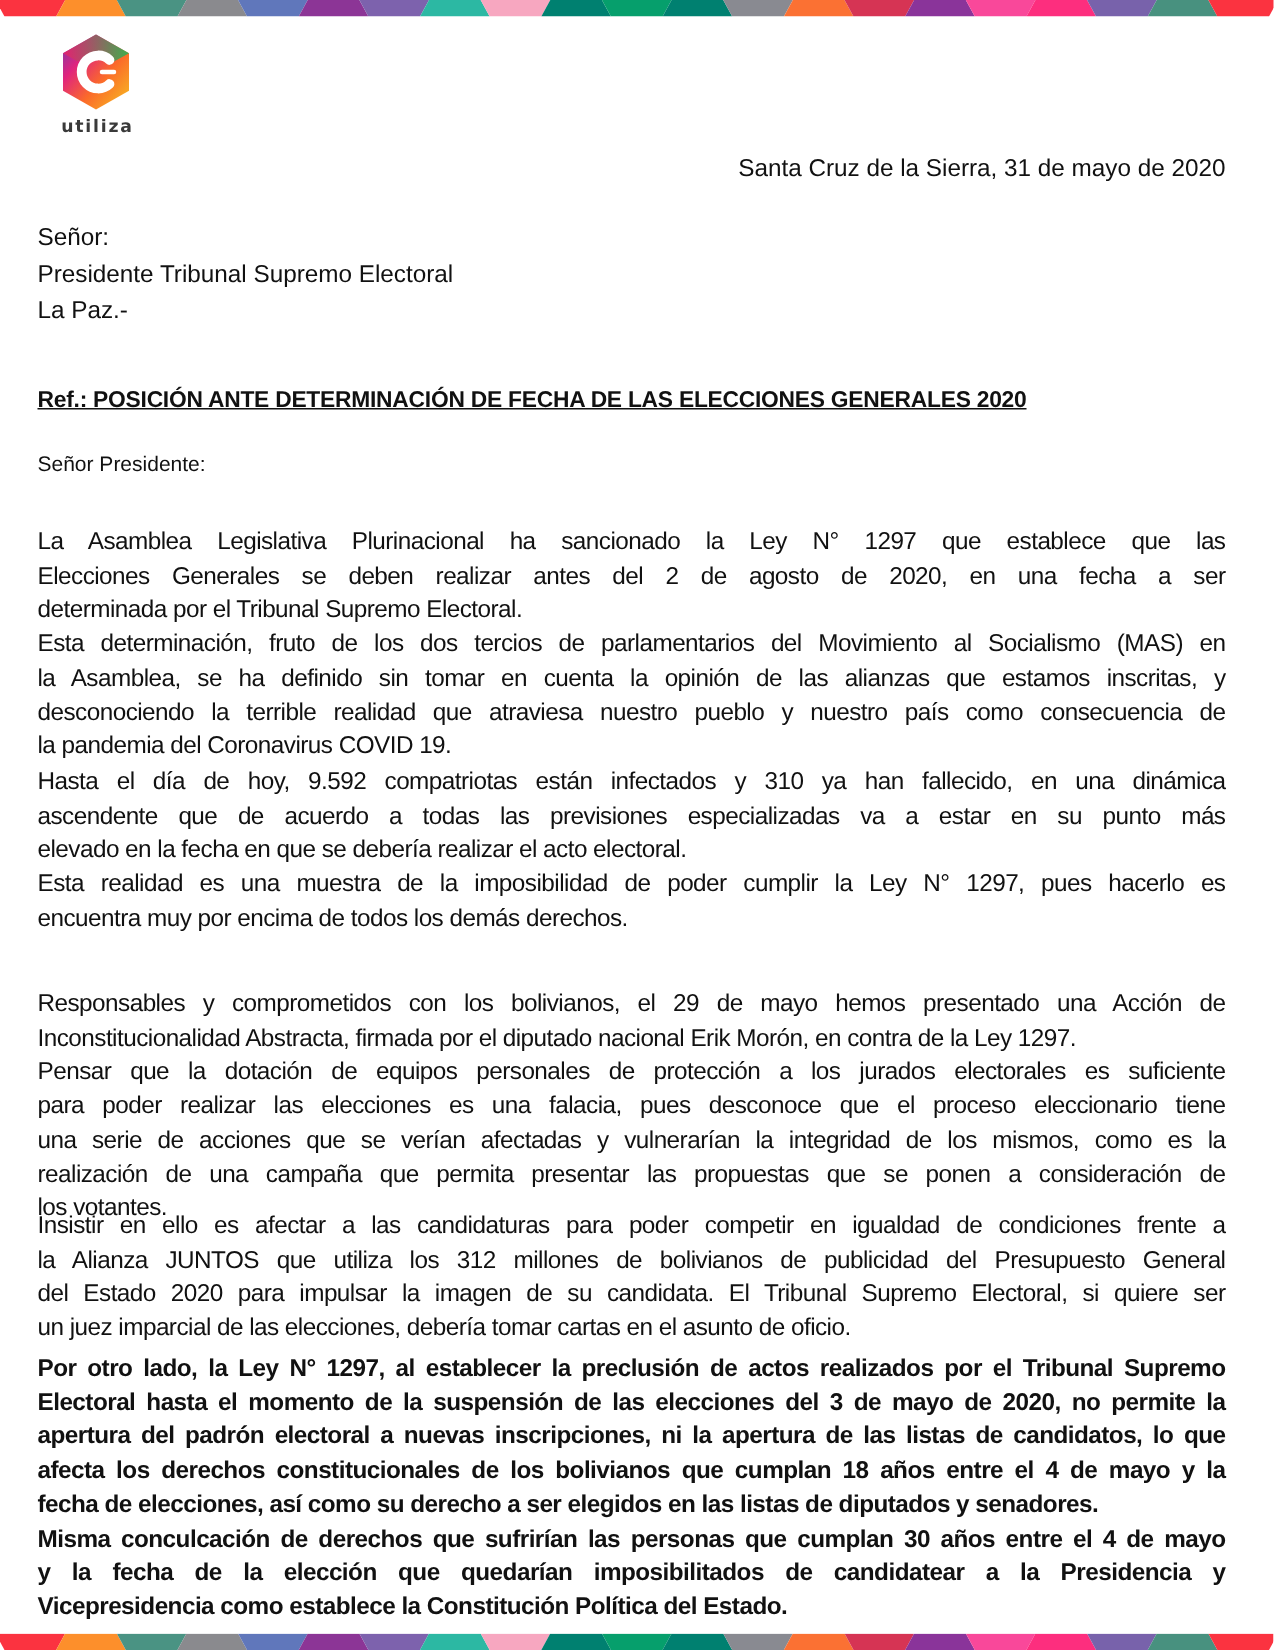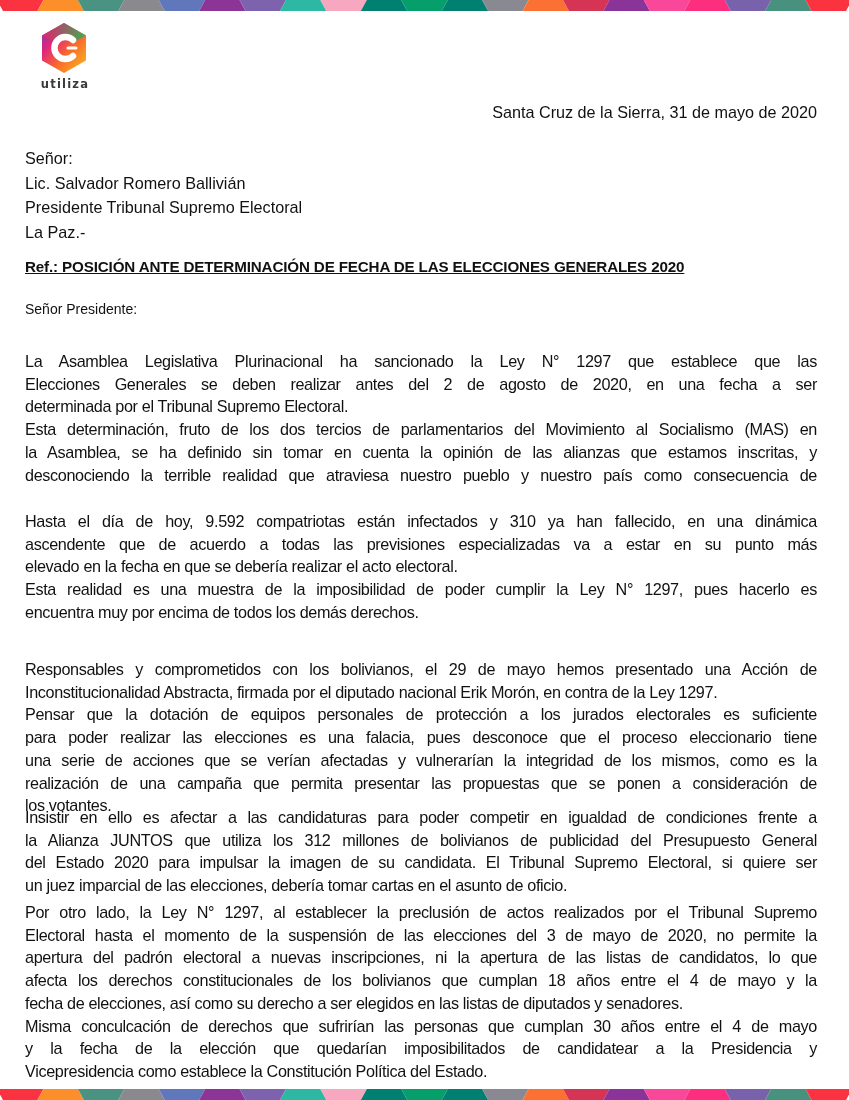--- a/index.html
+++ b/index.html
@@ -19,21 +19,21 @@
   .addressee div { white-space:nowrap; }
   .ref { position:absolute; left:25px; right:32px; top:258px; font-weight:bold; font-size:15.2px;
          text-decoration:underline; white-space:nowrap; letter-spacing:-0.15px; text-align:justify; }
   .salutation { position:absolute; left:25px; top:301px; font-size:14px; }
   .body { position:absolute; left:25px; width:792px; font-size:16.2px; line-height:22.7px; text-align:justify; }
   .body p { margin:0; }
   .p1 { top:327px; }
   .p3 { top:487px; }
   .p5 { top:635px; }
   .p7 { top:783px; }
-  .p8 { top:878px; }
+  .p8 { top:878px;font-weight:bold; }
   .body span.line { display:block; text-align:justify; text-align-last:justify; white-space:nowrap; }
   .body span.last { display:block; text-align:left; white-space:nowrap; }
   .condensed { letter-spacing:-0.35px;margin-top:23px; }
 </style>
 </head>
 <body>
 
 <div class="band top">
     <svg viewBox="0 0 849 11" preserveAspectRatio="none">
       <polygon points="-3,0 43.42857142857143,0 37.42857142857143,11 3,11" fill="#fb3340"></polygon>
@@ -104,39 +104,39 @@
     <path d="M33,18 A11,11 0 1 0 33,34" fill="none" stroke="#ffffff" stroke-width="6.5" stroke-linecap="round"></path>
     <path d="M28,26 L36,26" stroke="#ffffff" stroke-width="3" stroke-linecap="round"></path>
   </svg>
   <div class="logo-text">utiliza</div>
 </div>
 
 <div class="date">Santa Cruz de la Sierra, 31 de mayo de 2020</div>
 
 <div class="addressee">
   <div>Señor:</div>
-  <div>Lic. Salvador Romero Ballivián</div>
   <div>Presidente Tribunal Supremo Electoral</div>
   <div>La Paz.-</div>
 </div>
 
 <div class="ref">Ref.: POSICIÓN ANTE DETERMINACIÓN DE FECHA DE LAS ELECCIONES GENERALES 2020</div>
 
 <div class="salutation">Señor Presidente:</div>
 
 <div class="body p1 condensed">
   <p>
       <span class="line">La Asamblea Legislativa Plurinacional ha sancionado la Ley N° 1297 que establece que las</span>
       <span class="line">Elecciones Generales se deben realizar antes del 2 de agosto de 2020, en una fecha a ser</span>
       <span class="last">determinada por el Tribunal Supremo Electoral.</span>
     </p>
   <p>
       <span class="line">Esta determinación, fruto de los dos tercios de parlamentarios del Movimiento al Socialismo (MAS) en</span>
       <span class="line">la Asamblea, se ha definido sin tomar en cuenta la opinión de las alianzas que estamos inscritas, y</span>
       <span class="line">desconociendo la terrible realidad que atraviesa nuestro pueblo y nuestro país como consecuencia de</span>
+      <span class="last">la pandemia del Coronavirus COVID 19.</span>
     </p>
 </div>
 <div class="body p3 condensed">
   <p>
       <span class="line">Hasta el día de hoy, 9.592 compatriotas están infectados y 310 ya han fallecido, en una dinámica</span>
       <span class="line">ascendente que de acuerdo a todas las previsiones especializadas va a estar en su punto más</span>
       <span class="last">elevado en la fecha en que se debería realizar el acto electoral.</span>
     </p>
   <p>
       <span class="line">Esta realidad es una muestra de la imposibilidad de poder cumplir la Ley N° 1297, pues hacerlo es</span>

